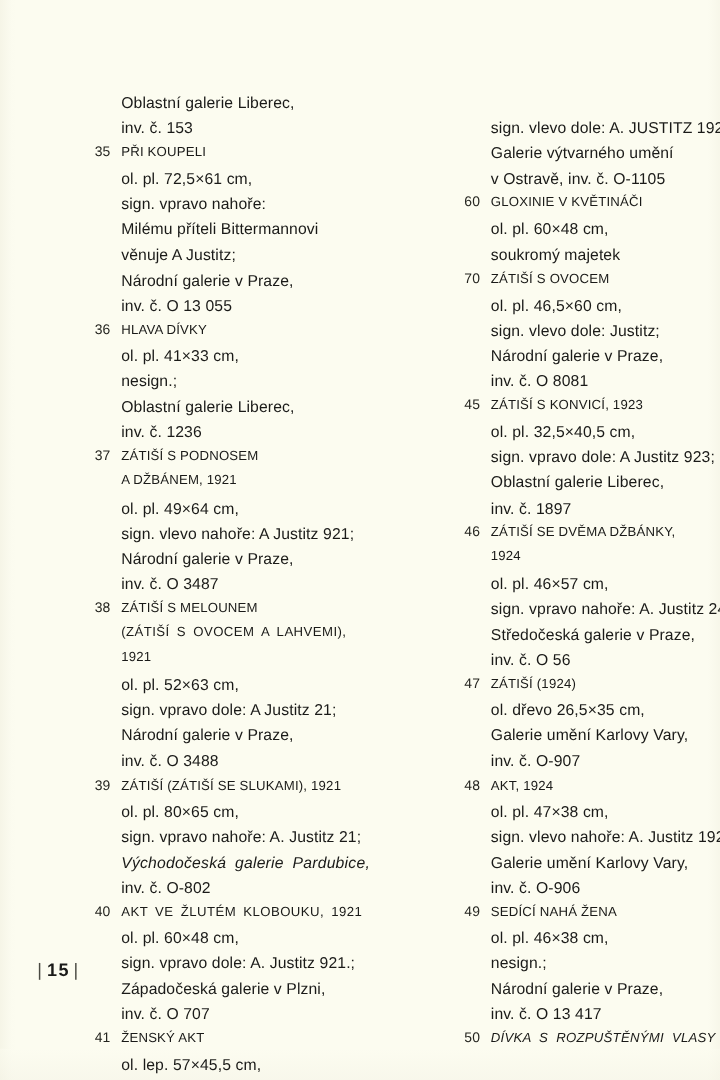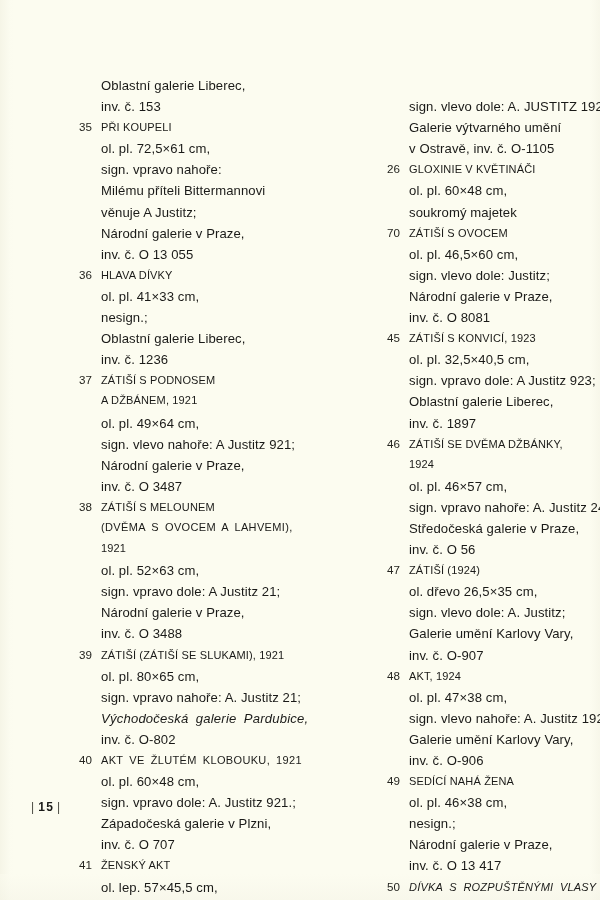--- a/index.html
+++ b/index.html
@@ -44,21 +44,21 @@
     background: linear-gradient(to top, #f4f3e6 0%, #fcfcf0 100%);
     opacity: .5;
   }
 
   .columns {
     position: absolute;
     top: 78px;
     left: 0;
     right: 0;
     display: flex;
-    align-items: flex-end;
+    align-items: center;
     gap: 19px;
   }
 
   .col {
     position: relative;
   }
   .col-left { width: 285px; margin-left: 62px; }
   .col-right { width: 230px; margin-left: 23px; }
 
   .entry {
@@ -98,21 +98,21 @@
   }
 
   
   .spread { letter-spacing: .35px; word-spacing: 2.6px; }
   .spread2 { letter-spacing: .2px; word-spacing: 3.4px; font-style: italic; }
 
   .page-number {
     position: absolute;
     left: 28px;
     top: 800px;
-    font-size: 12px;
+    font-size: 15px;
     font-weight: bold;
     letter-spacing: 1.2px;
     color: #1a1a18;
   }
   .page-number .bar {
     font-weight: normal;
     color: #4a4a42;
     padding: 0 3px;
   }
 </style>
@@ -212,21 +212,21 @@
             <span class="txt">inv. č. O 3487</span>
           </div>
         </div>
         <div class="entry">
           <div class="line">
             <span class="num">38</span>
             <span class="txt title">ZÁTIŠÍ S MELOUNEM</span>
           </div>
           <div class="line cont">
             <span class="num"></span>
-            <span class="txt title spread">(DVĚMA S OVOCEM A LAHVEMI),</span>
+            <span class="txt title spread">(ZÁTIŠÍ S OVOCEM A LAHVEMI),</span>
           </div>
           <div class="line cont">
             <span class="num"></span>
             <span class="txt title">1921</span>
           </div>
           <div class="line cont">
             <span class="num"></span>
             <span class="txt">ol. pl. 52×63 cm,</span>
           </div>
           <div class="line cont">
@@ -305,21 +305,21 @@
         <div class="line cont">
           <span class="num"></span>
           <span class="txt">Galerie výtvarného umění</span>
         </div>
         <div class="line cont">
           <span class="num"></span>
           <span class="txt">v Ostravě, inv. č. O-1105</span>
         </div>
         <div class="entry">
           <div class="line">
-            <span class="num">26</span>
+            <span class="num">60</span>
             <span class="txt title">GLOXINIE V KVĚTINÁČI</span>
           </div>
           <div class="line cont">
             <span class="num"></span>
             <span class="txt">ol. pl. 60×48 cm,</span>
           </div>
           <div class="line cont">
             <span class="num"></span>
             <span class="txt">soukromý majetek</span>
           </div>
@@ -395,24 +395,20 @@
           </div>
         </div>
         <div class="entry">
           <div class="line">
             <span class="num">47</span>
             <span class="txt title">ZÁTIŠÍ (1924)</span>
           </div>
           <div class="line cont">
             <span class="num"></span>
             <span class="txt">ol. dřevo 26,5×35 cm,</span>
-          </div>
-          <div class="line cont">
-            <span class="num"></span>
-            <span class="txt">sign. vlevo dole: A. Justitz;</span>
           </div>
           <div class="line cont">
             <span class="num"></span>
             <span class="txt">Galerie umění Karlovy Vary,</span>
           </div>
           <div class="line cont">
             <span class="num"></span>
             <span class="txt">inv. č. O-907</span>
           </div>
         </div>

